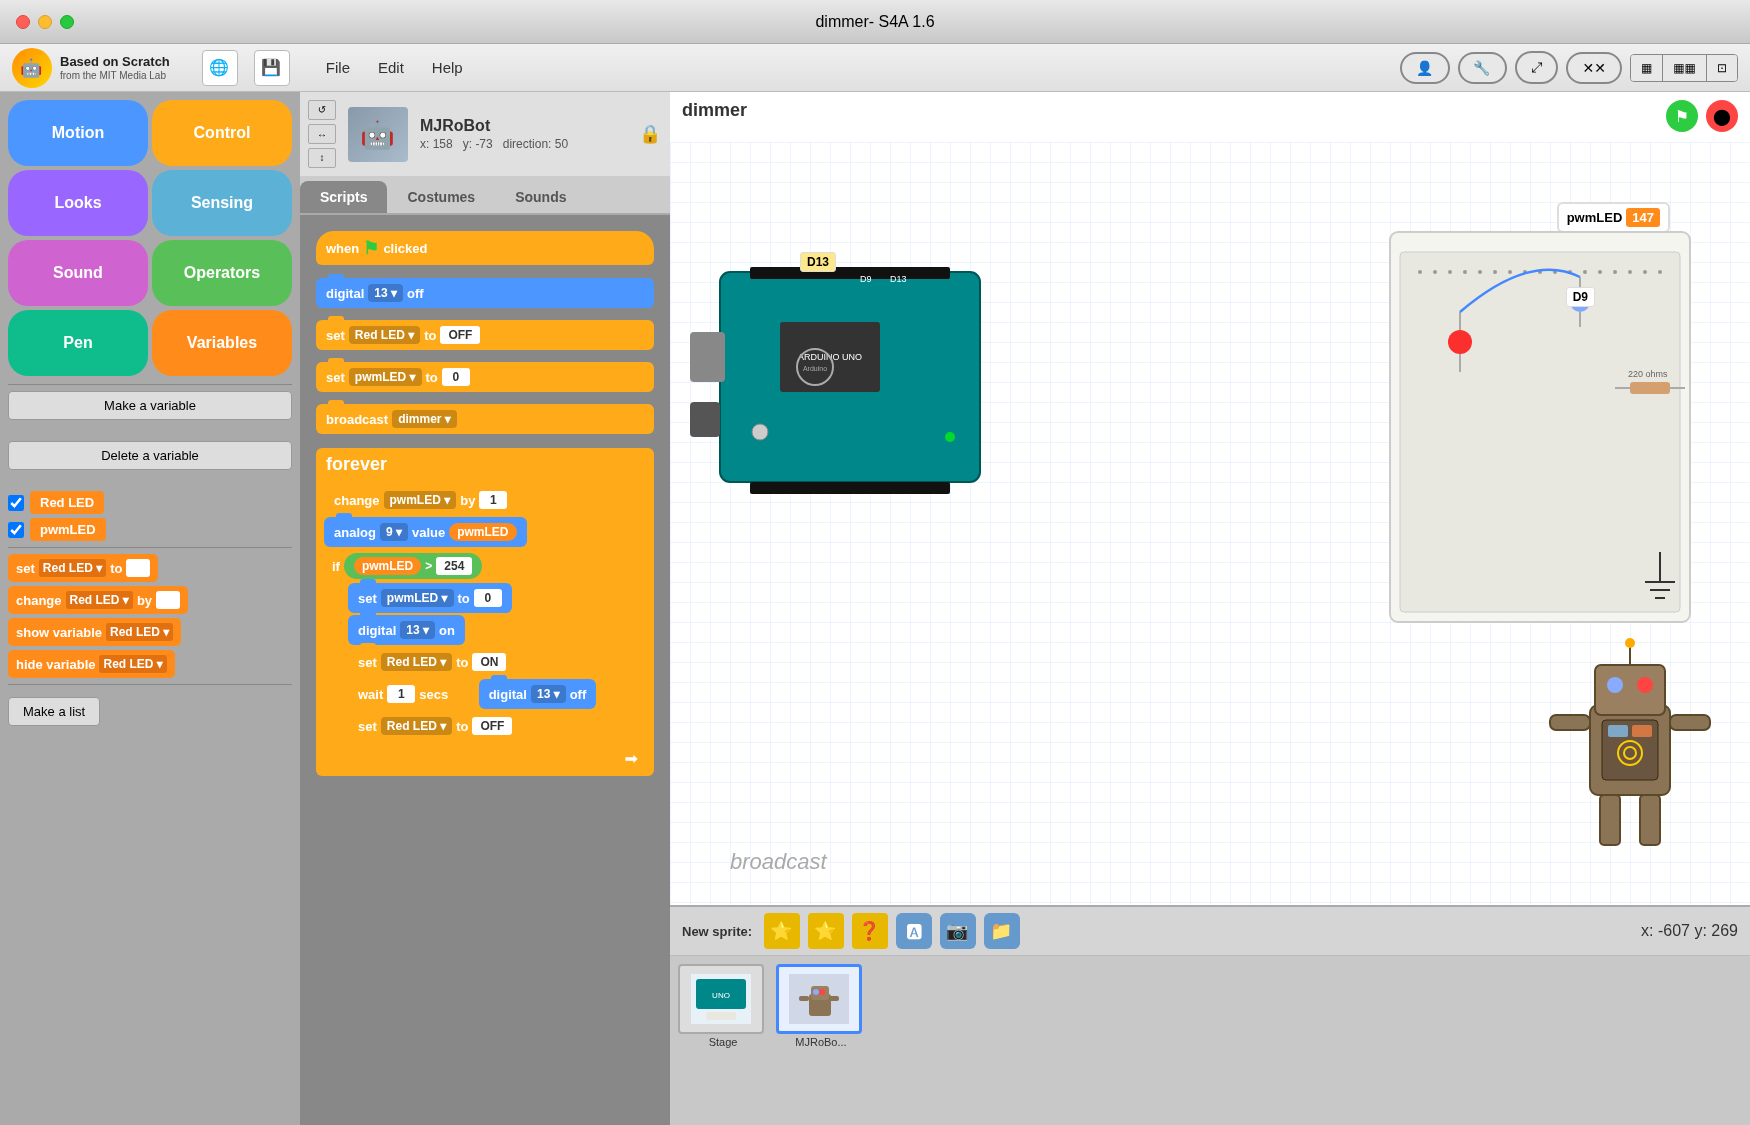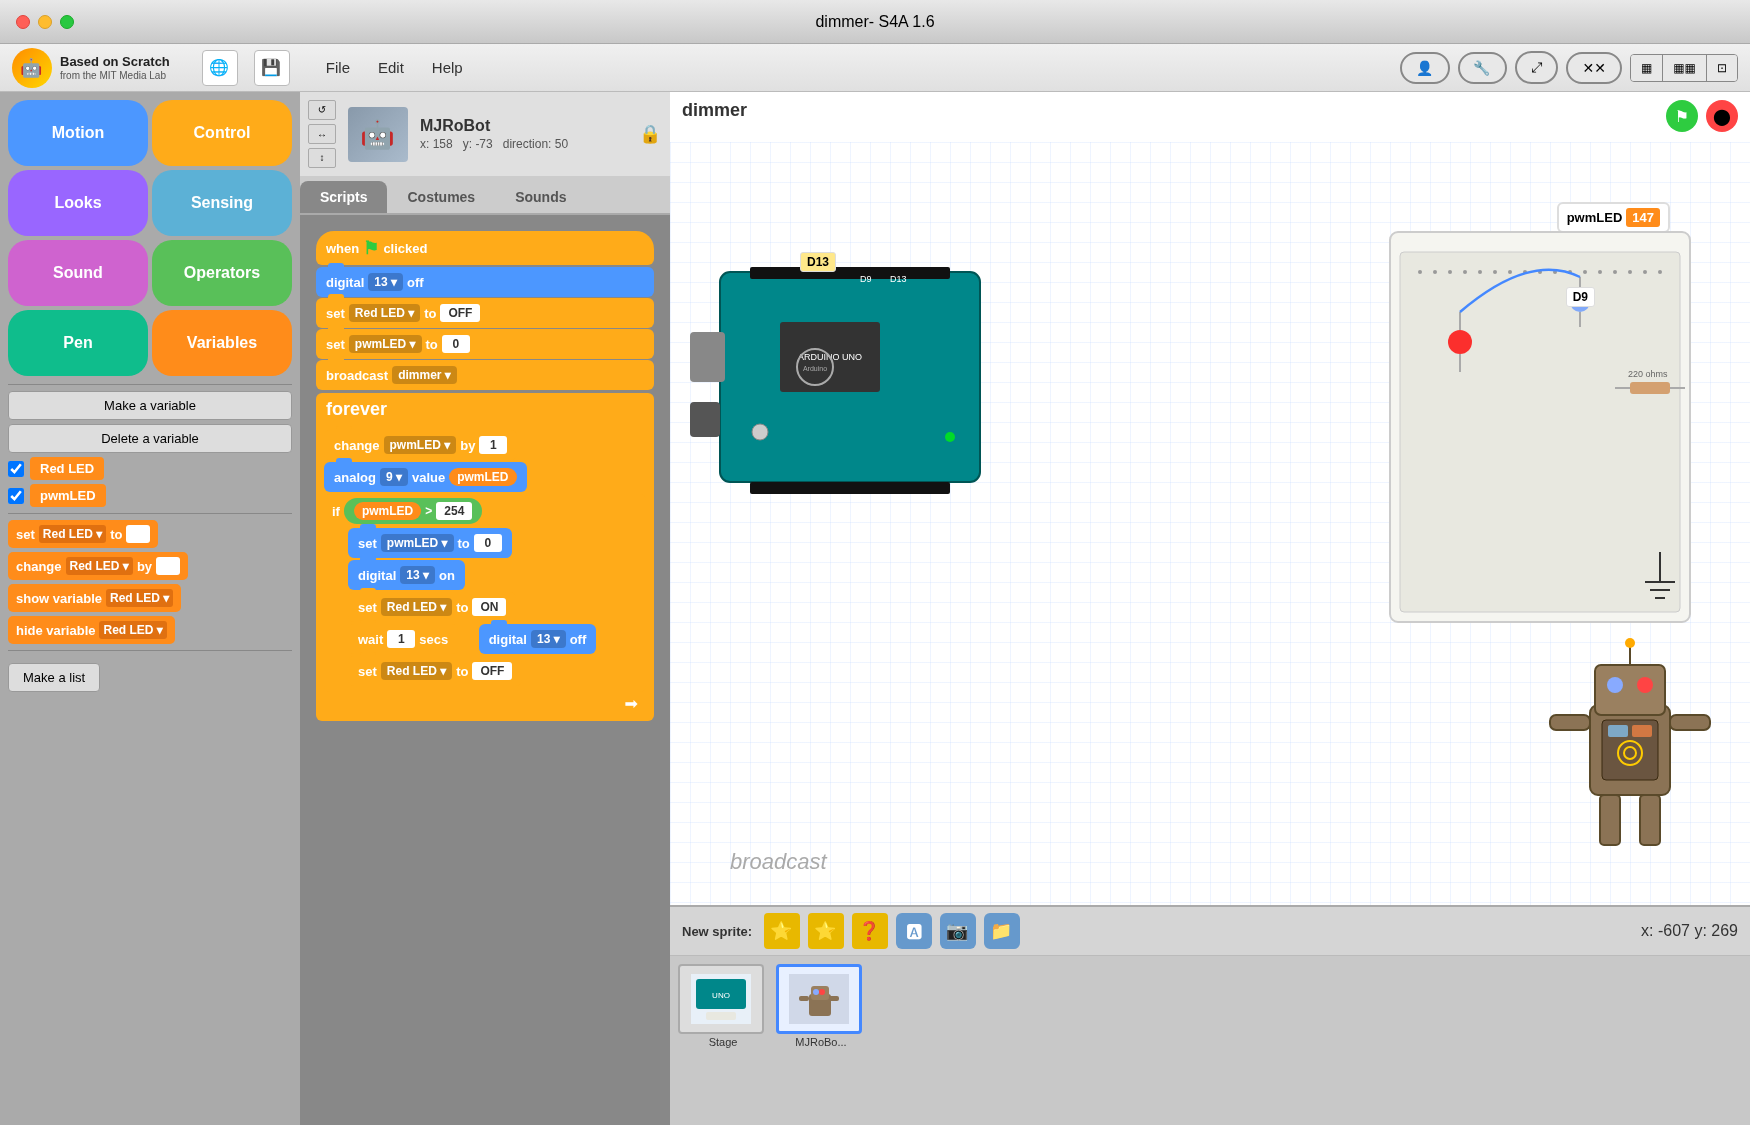--- a/index.html
+++ b/index.html
@@ -124,21 +124,21 @@
     .palette-divider { height: 1px; background: #888; margin: 6px 0; }
 
     .make-btn {
       width: 100%;
       padding: 6px 10px;
       background: #ddd;
       border: 1px solid #999;
       border-radius: 4px;
       cursor: pointer;
       font-size: 13px;
-      margin-bottom: 4px;
+      margin-bottom: 21px;
       text-align: center;
     }
 
     .variable-row {
       display: flex;
       align-items: center;
       gap: 6px;
       margin-bottom: 4px;
     }
     .var-checkbox { width: 16px; height: 16px; cursor: pointer; }
@@ -258,21 +258,21 @@
       background: #888;
       padding: 16px;
       overflow-y: auto;
       position: relative;
     }
 
     
     .script-block {
       display: flex;
       flex-direction: column;
-      gap: 1px;
+      gap: 12px;
       width: fit-content;
     }
     .sb {
       display: inline-flex;
       align-items: center;
       gap: 4px;
       padding: 6px 10px;
       border-radius: 6px;
       font-size: 13px;
       font-weight: bold;

